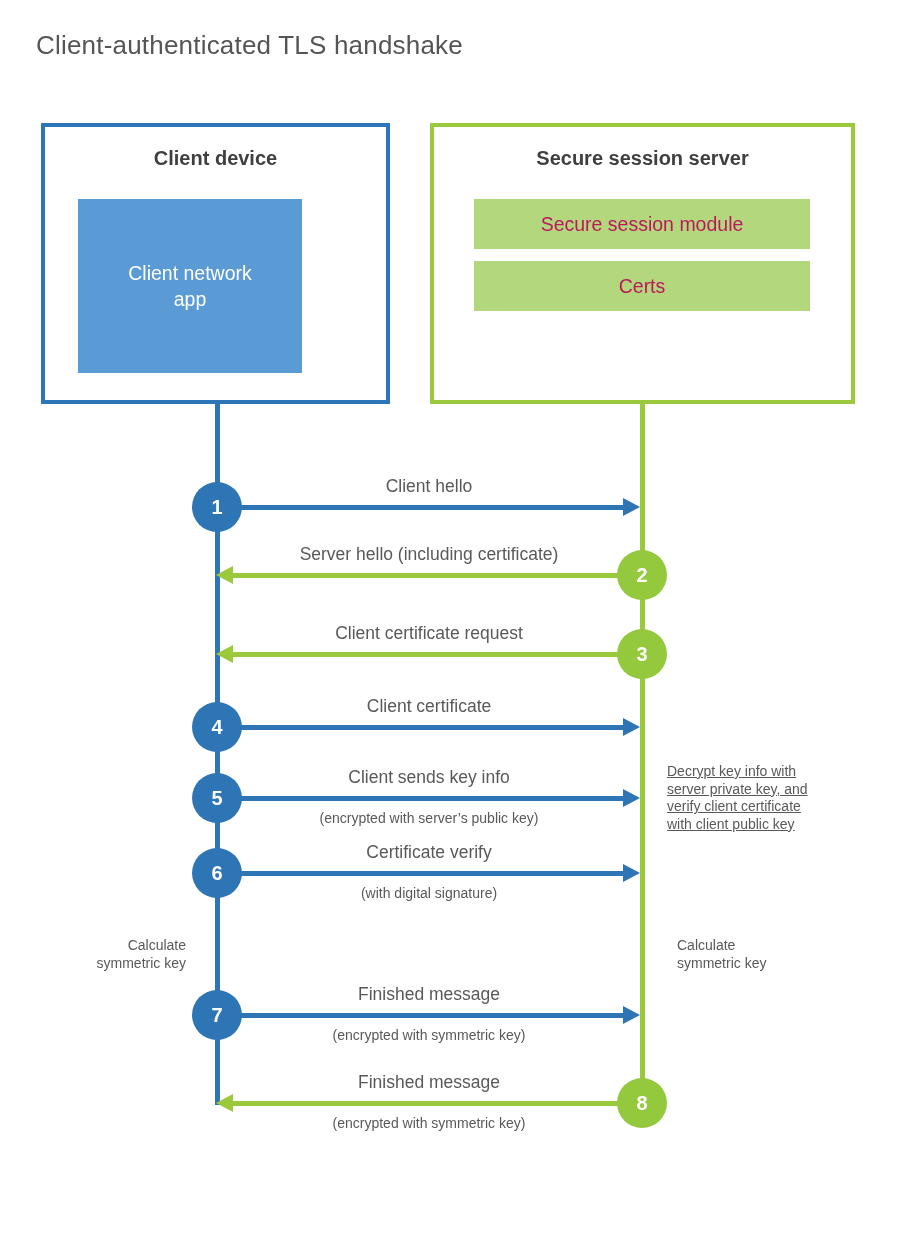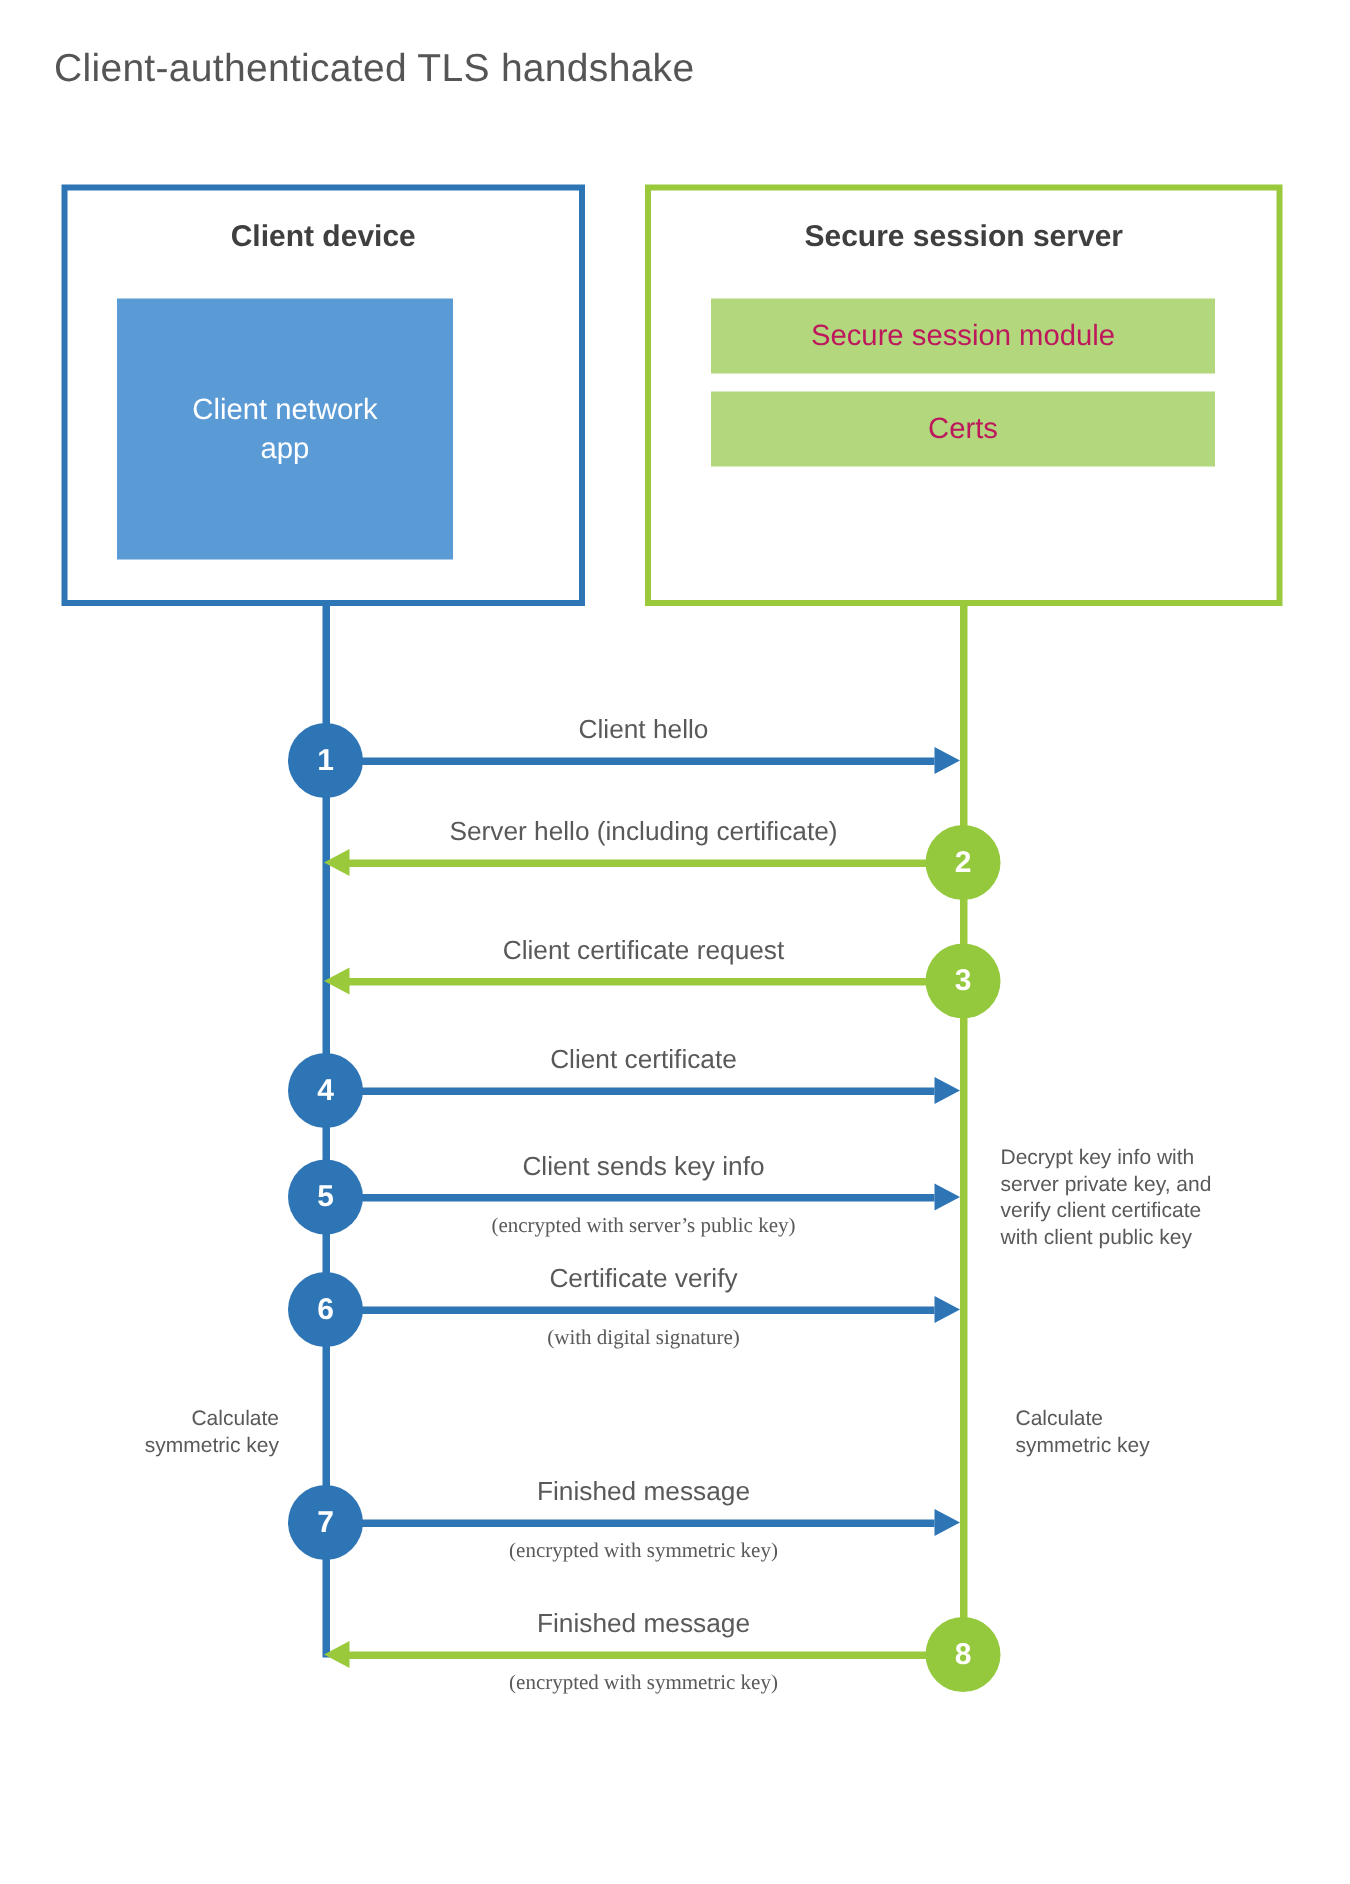--- a/index.html
+++ b/index.html
@@ -46,24 +46,24 @@
   .circle{
     width:50px;height:50px;border-radius:50%;display:flex;align-items:center;justify-content:center;
     color:#ffffff;font-size:20px;font-weight:bold;
   }
   .circle.blue{left:192px;background:var(--blue);}
   .circle.green{left:617px;background:var(--green-circle);}
   .msg-label{
     left:217px;width:424px;text-align:center;font-size:17.5px;line-height:22px;color:var(--text-gray);
   }
   .msg-sublabel{
-    left:217px;width:424px;text-align:center;font-size:14px;line-height:18px;color:var(--text-gray);font-family:Liberation Serif, serif;
+    left:217px;width:424px;text-align:center;font-size:14px;line-height:18px;color:var(--text-gray);
   }
   .side-note{font-size:14px;line-height:17.5px;color:var(--text-gray);}
-  .note-decrypt{left:667px;top:763px;width:152px;text-align:left;}
+  .note-decrypt{left:667px;top:763px;width:152px;text-align:left;text-decoration:underline;}
   .note-calc-left{left:86px;top:937px;width:100px;text-align:right;}
   .note-calc-right{left:677px;top:937px;width:95px;text-align:left;}
 </style>
 </head>
 <body>
 
 <div id="canvas">
 
   <div class="abs title">Client-authenticated TLS handshake</div>
 

